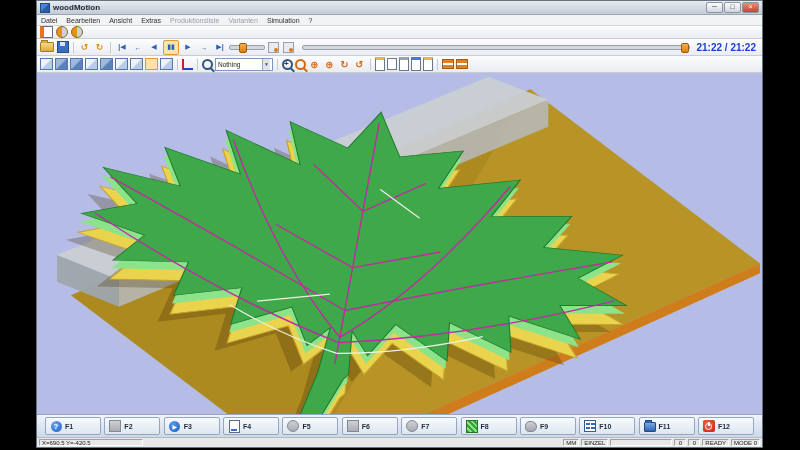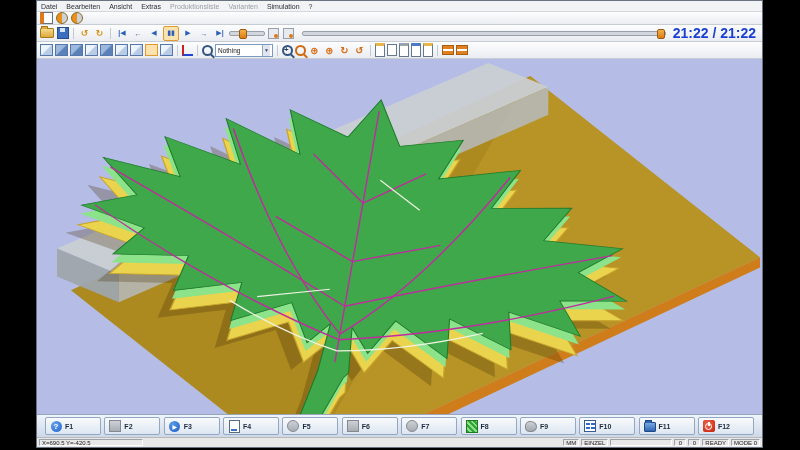--- a/index.html
+++ b/index.html
@@ -39,21 +39,21 @@
   .ic-save::before{content:"";position:absolute;left:2px;top:0;width:5px;height:4px;background:#d8e4f4;}
   .glyph-amber{color:#d89010;font-size:9px;font-weight:bold;}
   .tbtn{display:inline-flex;align-items:center;justify-content:center;min-width:14px;height:13px;
     font-size:7px;color:#2b5fb8;font-weight:bold;border-radius:2px;flex:0 0 auto;}
   .tbtn.hl{background:#fbe3b0;border:1px solid #e09a30;}
   .slider{height:3px;background:#d2d6dd;border:1px solid #9aa0aa;border-radius:2px;position:relative;flex:0 0 auto;}
   .slider .knob{position:absolute;top:-3px;width:6px;height:8px;background:linear-gradient(#f6b04a,#dd7d10);
     border:1px solid #9c5a0c;border-radius:2px;}
   .speed{width:34px;} .speed .knob{left:9px;}
   .progress{flex:1 1 auto;margin:0 5px;} .progress .knob{right:0;}
-  .timer{font-size:14px;font-weight:bold;color:#1a3fd0;margin-right:3px;white-space:nowrap;}
+  .timer{font-size:10px;font-weight:bold;color:#1a3fd0;margin-right:3px;white-space:nowrap;}
   .ic-dotbox{width:9px;height:9px;background:#e7eaef;border:1px solid #98a0ac;position:relative;}
   .ic-dotbox::after{content:"";position:absolute;right:0px;bottom:0px;width:4px;height:4px;
     border-radius:50%;background:#e07818;}
   .ic-cube{width:11px;height:10px;border:1px solid #5577aa;
     background:linear-gradient(135deg,#eef4fb 45%,#b9cce6 55%);flex:0 0 auto;}
   .ic-cube.fill{background:linear-gradient(135deg,#9db9dd 45%,#5b82b8 55%);}
   .ic-cube.on{border:1px solid #e09a30;background:#fde2b0;}
   .ic-axis{width:9px;height:9px;border-left:2px solid #cc2020;border-bottom:2px solid #2244cc;flex:0 0 auto;}
   .ic-mag{width:7px;height:7px;border:2px solid #33557f;border-radius:50%;position:relative;flex:0 0 auto;}
   .ic-mag::after{content:"";position:absolute;width:5px;height:2px;background:#33557f;
@@ -111,20 +111,29 @@
   .seg{border:1px solid;border-color:#9aa2ac #ffffff #ffffff #9aa2ac;height:7px;line-height:7px;
     padding:0 2px;white-space:nowrap;box-sizing:border-box;}
   .seg.coords{width:104px;} .seg.fill{flex:1 1 auto;border-color:transparent;}
   .seg.sp{width:62px;} .seg.num{width:12px;text-align:center;}
 </style>
 </head>
 <body>
 
 <div id="app">
 
+  <div class="titlebar">
+    <span class="appicon"></span>
+    <span class="title">woodMotion</span>
+    <span class="wctrls">
+      <span class="wc">─</span>
+      <span class="wc">□</span>
+      <span class="wc close">×</span>
+    </span>
+  </div>
 
   <div class="menubar">
     <span class="menuitem">Datei</span>
     <span class="menuitem">Bearbeiten</span>
     <span class="menuitem">Ansicht</span>
     <span class="menuitem">Extras</span>
     <span class="menuitem dis">Produktionsliste</span>
     <span class="menuitem dis">Varianten</span>
     <span class="menuitem">Simulation</span>
     <span class="menuitem">?</span>

